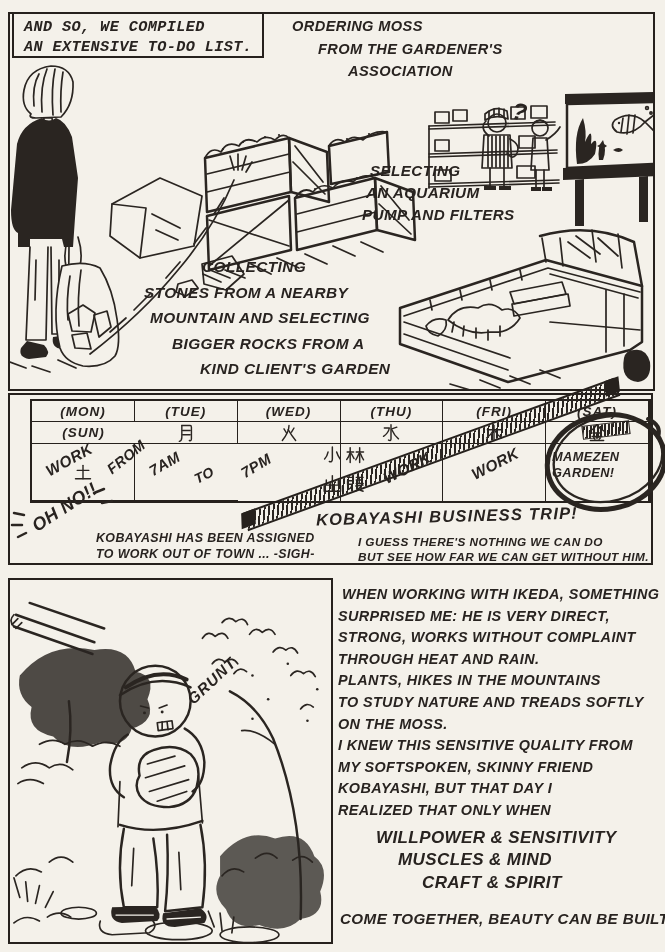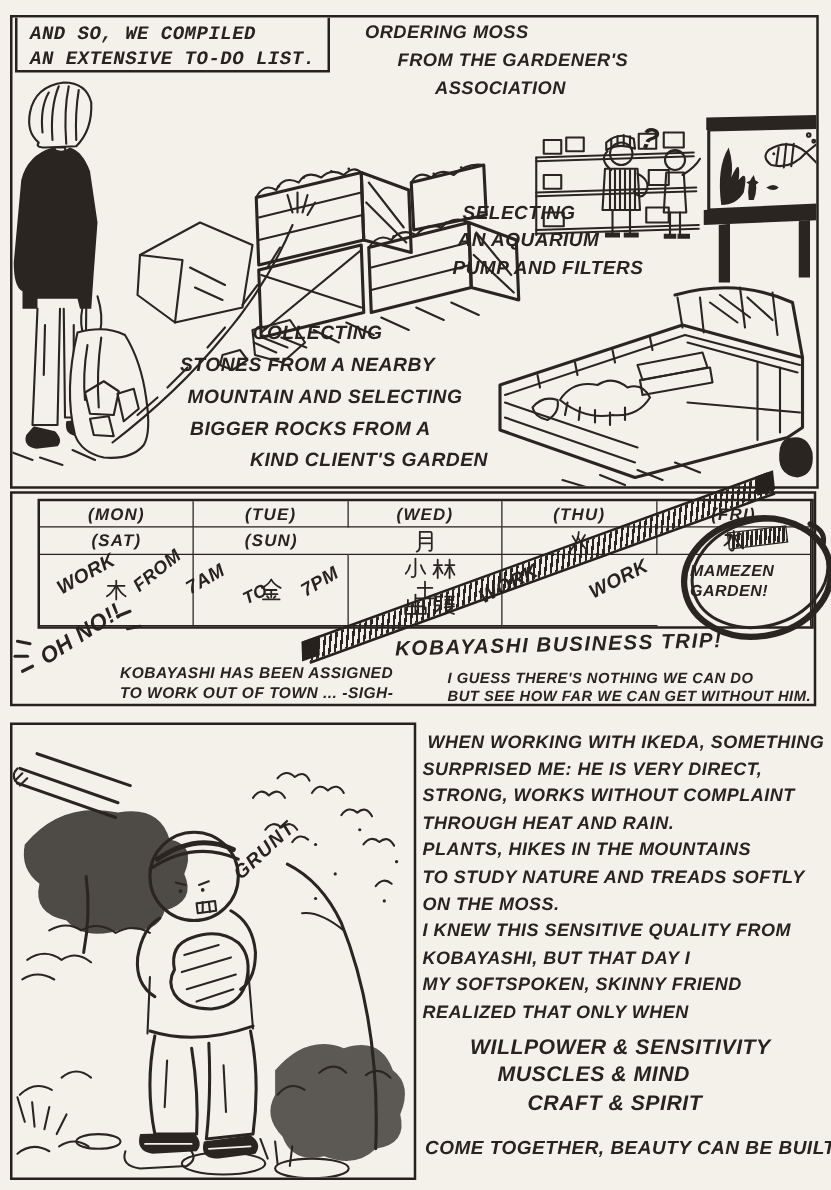--- a/index.html
+++ b/index.html
@@ -8,21 +8,21 @@
   .panel{position:absolute;border:2.4px solid #26211d;background:#f4f1ea;box-sizing:border-box;}
   .abs{position:absolute;}
   .hw{font-style:italic;font-weight:bold;letter-spacing:.4px;color:#282320;white-space:nowrap;}
   .illo{position:absolute;overflow:visible;}
   .s{stroke:#2a2521;fill:none;stroke-width:1.7;stroke-linecap:round;stroke-linejoin:round;}
   .s2{stroke:#2a2521;fill:none;stroke-width:2.5;stroke-linecap:round;stroke-linejoin:round;}
   .sf{fill:#2a2521;stroke:none;}
   .sp{fill:#f4f1ea;stroke:#2a2521;stroke-width:1.7;stroke-linejoin:round;}
   
   .cal{position:absolute;left:20px;top:4px;width:621px;height:104px;box-sizing:border-box;
-       border:2.2px solid #26211d;display:grid;grid-template-columns:repeat(5,1fr);
+       border:2.2px solid #26211d;display:grid;grid-template-columns:repeat(6,1fr);
        grid-template-rows:21px 22px 1fr;z-index:1;}
   .cc{box-sizing:border-box;border-right:1.7px solid #26211d;display:flex;align-items:center;justify-content:center;}
   .cc.last{border-right:none;}
   .cc.hd{border-bottom:1.7px solid #26211d;font-size:13.5px;letter-spacing:1px;}
   .cc.kj{border-bottom:1.7px solid #26211d;}
   .r3o{position:absolute;left:20px;top:4px;width:621px;height:104px;z-index:2;}
   .r3o .hw{position:absolute;}
   .sr{position:absolute;opacity:0;font-size:3px;pointer-events:none;}
   .tape{position:absolute;left:223px;top:50px;width:396px;height:15px;transform:rotate(-20deg);z-index:5;
         background:repeating-linear-gradient(115deg,rgba(0,0,0,0) 0 2.6px,#2a2521 2.6px 4.5px);
@@ -211,21 +211,21 @@
     <div class="abs hw" style="left:352px;top:146px;font-size:15.2px;line-height:22px;z-index:3;">
       <div style="margin-left:8px">SELECTING</div>
       <div style="margin-left:4px">AN AQUARIUM</div>
       <div>PUMP AND FILTERS</div>
     </div>
 
     <div class="abs hw" style="left:126px;top:240px;font-size:15.4px;line-height:25.5px;z-index:3;">
       <div style="margin-left:66px">COLLECTING</div>
       <div style="margin-left:8px">STONES FROM A NEARBY</div>
       <div style="margin-left:14px">MOUNTAIN AND SELECTING</div>
-      <div style="margin-left:16px">BIGGER ROCKS FROM A</div>
+      <div style="margin-left:36px">BIGGER ROCKS FROM A</div>
       <div style="margin-left:64px">KIND CLIENT'S GARDEN</div>
     </div>
   </section>
 
   <section class="panel" style="left:8px;top:393px;width:645px;height:172px;overflow:visible;">
 
     <div class="cal">
       <div class="cc hd hw">(MON)</div>
       <div class="cc hd hw">(TUE)</div>
       <div class="cc hd hw">(WED)</div>
@@ -451,22 +451,22 @@
 
   <div class="story hw" style="left:338px;top:584px;width:326px;">
     <div class="sl" style="margin-left:4px">WHEN WORKING WITH IKEDA, SOMETHING</div>
     <div class="sl">SURPRISED ME:  HE IS VERY DIRECT,</div>
     <div class="sl">STRONG, WORKS WITHOUT COMPLAINT</div>
     <div class="sl">THROUGH HEAT AND RAIN.</div>
     <div class="sl">PLANTS, HIKES IN THE MOUNTAINS</div>
     <div class="sl">TO STUDY NATURE AND TREADS SOFTLY</div>
     <div class="sl">ON THE MOSS.</div>
     <div class="sl">I KNEW THIS SENSITIVE QUALITY FROM</div>
+    <div class="sl">MY SOFTSPOKEN, SKINNY FRIEND</div>
     <div class="sl">KOBAYASHI, BUT THAT DAY I</div>
-    <div class="sl">MY SOFTSPOKEN, SKINNY FRIEND</div>
     <div class="sl">REALIZED THAT ONLY WHEN</div>
     <div class="em" style="margin:5px 0 0 38px">WILLPOWER &amp; SENSITIVITY</div>
     <div class="em" style="margin-left:60px">MUSCLES &amp; MIND</div>
     <div class="em" style="margin-left:84px">CRAFT &amp; SPIRIT</div>
     <div class="sl" style="margin-top:14px;font-size:15.2px;margin-left:2px">COME TOGETHER, BEAUTY CAN BE BUILT.</div>
   </div>
 
 </div>
 
 </body></html>

